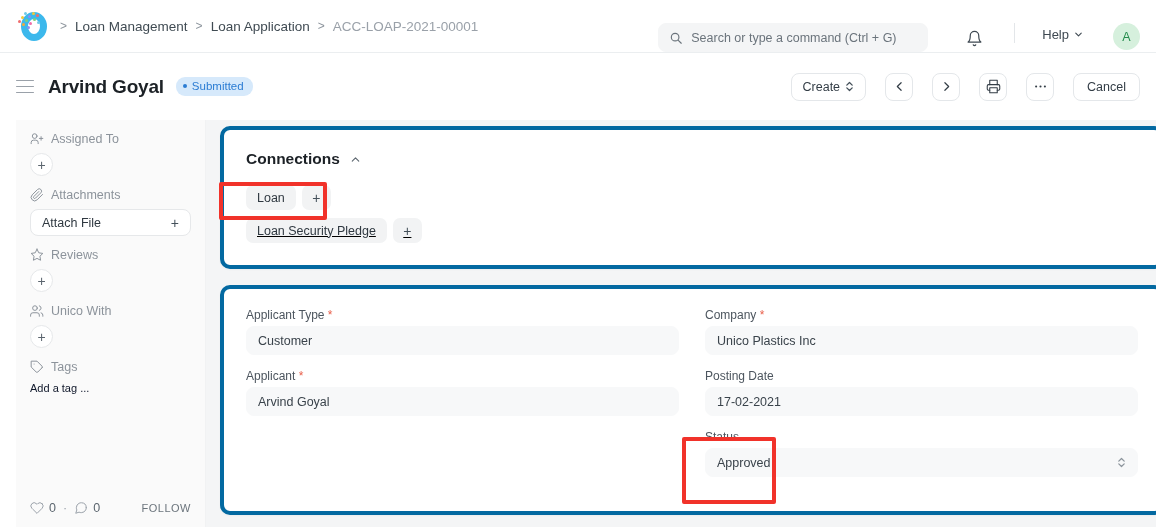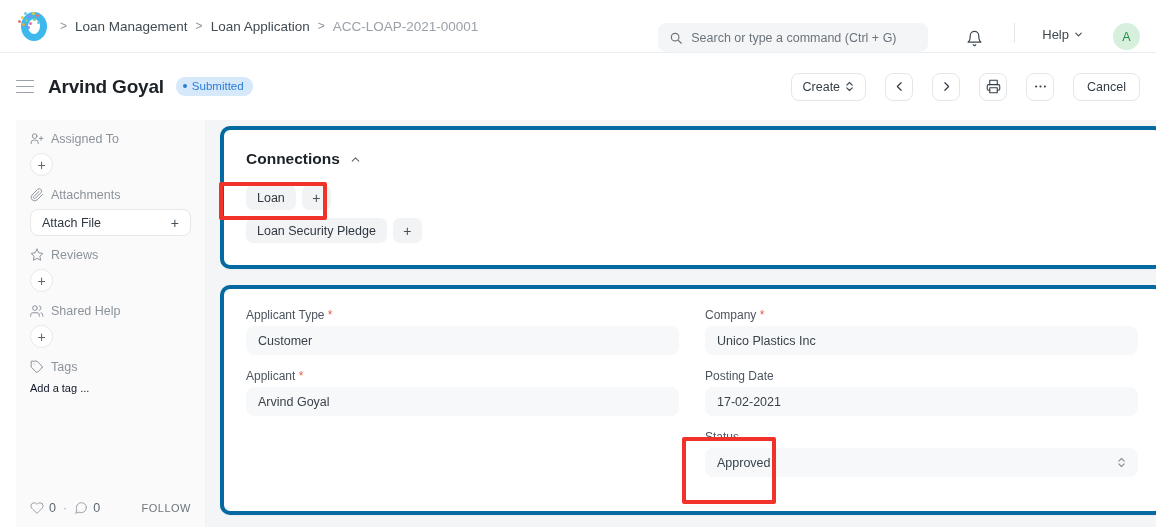--- a/index.html
+++ b/index.html
@@ -112,21 +112,21 @@
   .card {
     background: #fff; border-radius: 10px; border: 4px solid #0369a1;
     box-shadow: 0 1px 2px rgba(25,39,52,0.04);
   }
   .card.connections { padding: 20px 22px 22px 22px; margin-bottom: 16px; }
   .card-title-row { display: flex; align-items: center; gap: 9px; margin-bottom: 17px; }
   .card-title { font-size: 15.5px; font-weight: bold; color: #1c2126; }
   .chev-up { color: #5c666f; display: inline-flex; }
 
   .conn-row { display: flex; align-items: center; gap: 6px; margin-bottom: 8px; }
-  .conn-row:last-child { margin-bottom: 0; }
+  .conn-row:last-child { margin-bottom: 0; text-decoration: underline; }
   .pill {
     background: #f2f3f4; border-radius: 7px; height: 25px; display: inline-flex;
     align-items: center; padding: 0 11px; font-size: 12.5px; color: #2f3840;
   }
   .pill-plus {
     background: #f2f3f4; border-radius: 7px; height: 25px; width: 29px;
     display: inline-flex; align-items: center; justify-content: center;
     font-size: 14px; color: #44505a;
   }
 
@@ -333,21 +333,21 @@
       <div class="sb-section">
         <div class="sb-head">
           <span>
             <svg width="14" height="14" viewBox="0 0 24 24" fill="none" stroke="#8c939b" stroke-width="1.7" stroke-linecap="round" stroke-linejoin="round">
               <path d="M16 21v-2a4 4 0 0 0-4-4H5a4 4 0 0 0-4 4v2"></path>
                 <circle cx="8.5" cy="7" r="4"></circle>
               <path d="M22 21v-2a4 4 0 0 0-3-3.87"></path>
                 <path d="M16 3.13a4 4 0 0 1 0 7.75"></path>
             </svg>
           </span>
-          <span>Shared Help</span>
+          <span>Unico With</span>
         </div>
         <div class="plus-circle">+</div>
       </div>
 
       <div class="sb-section">
         <div class="sb-head">
           <span>
             <svg width="14" height="14" viewBox="0 0 24 24" fill="none" stroke="#8c939b" stroke-width="1.7" stroke-linecap="round" stroke-linejoin="round">
               <path d="M20.59 13.41l-7.17 7.17a2 2 0 0 1-2.83 0L2 12V2h10l8.59 8.59a2 2 0 0 1 0 2.82z"></path>
               <line x1="7" y1="7" x2="7.01" y2="7"></line>

